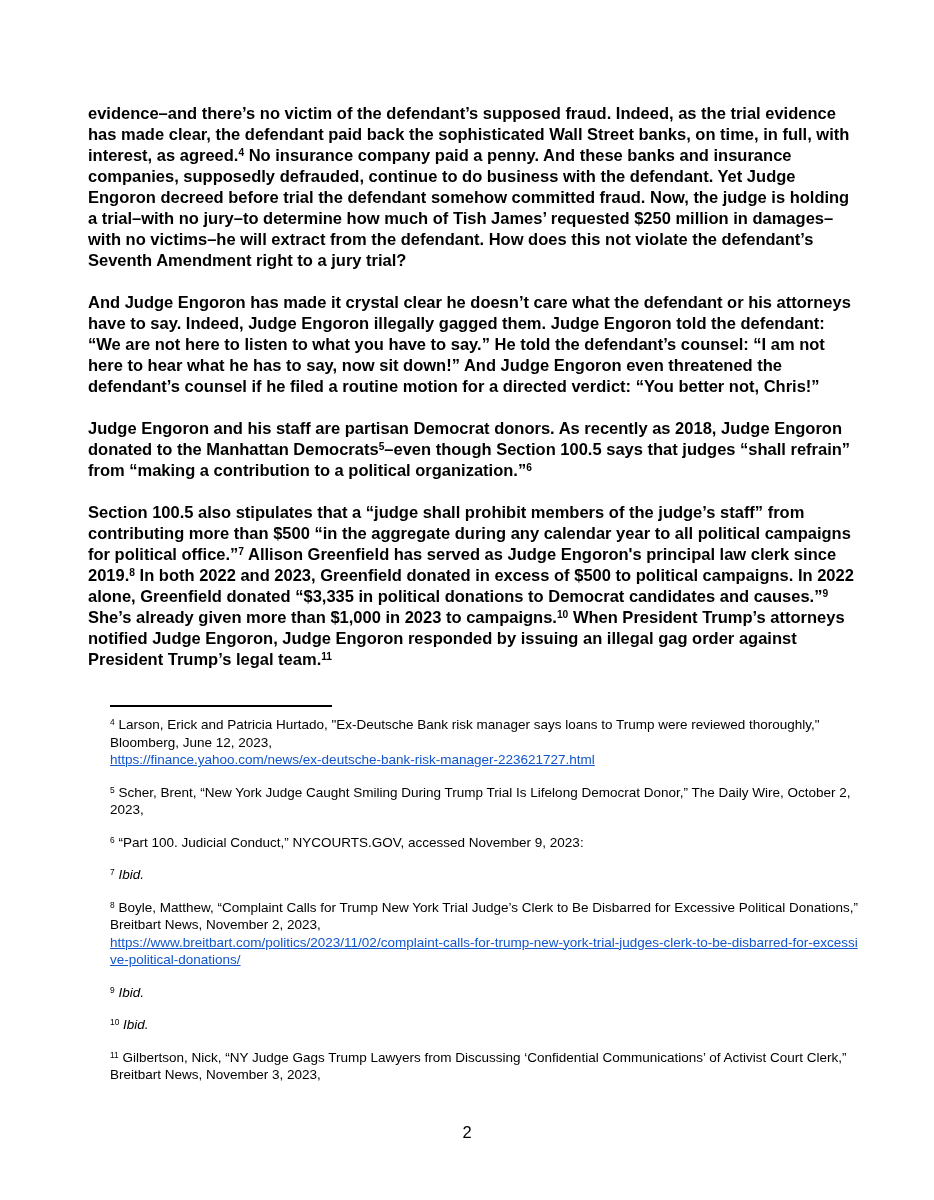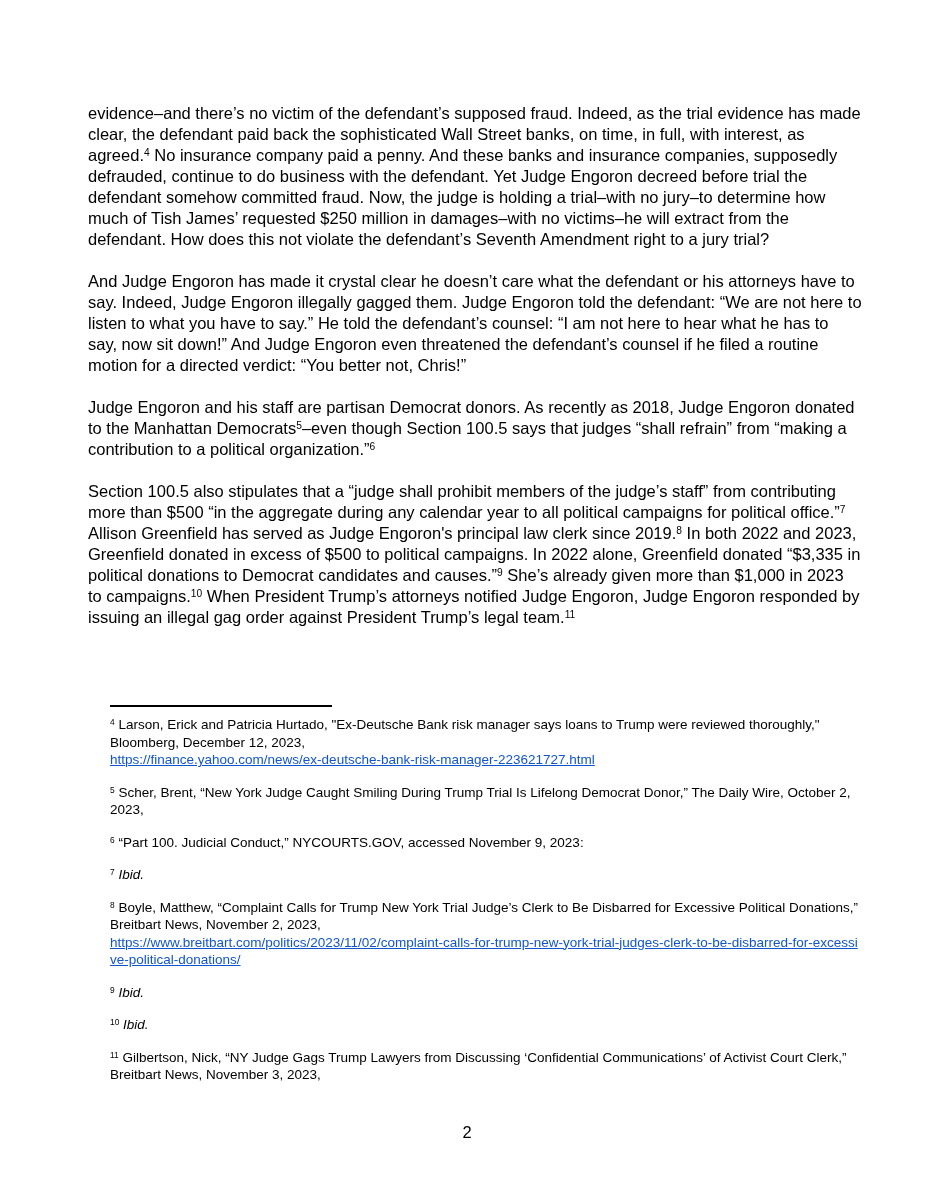--- a/index.html
+++ b/index.html
@@ -13,21 +13,21 @@
     color: #000000;
   }
   .body-text {
     position: absolute;
     left: 88px;
     top: 103px;
     width: 774px;
     font-size: 16.5px;
     line-height: 21px;
   }
-  .paragraph { margin: 0 0 21px 0; }
+  .paragraph { margin: 0 0 21px 0; font-weight: bold; }
   sup.sup {
     font-size: 0.62em;
     line-height: 0;
     vertical-align: baseline;
     position: relative;
     top: -0.45em;
   }
   .footnote-area {
     position: absolute;
     left: 110px;
@@ -67,21 +67,21 @@
   <div class="body-text">
       <div class="paragraph"><span>evidence–and there’s no victim of the defendant’s supposed fraud. Indeed, as the trial evidence has made clear, the defendant paid back the sophisticated Wall Street banks, on time, in full, with interest, as agreed.</span><sup class="sup">4</sup><span> No insurance company paid a penny. And these banks and insurance companies, supposedly defrauded, continue to do business with the defendant. Yet Judge Engoron decreed before trial the defendant somehow committed fraud. Now, the judge is holding a trial–with no jury–to determine how much of Tish James’ requested $250 million in damages–with no victims–he will extract from the defendant. How does this not violate the defendant’s Seventh Amendment right to a jury trial?</span></div>
       <div class="paragraph"><span>And Judge Engoron has made it crystal clear he doesn’t care what the defendant or his attorneys have to say. Indeed, Judge Engoron illegally gagged them. Judge Engoron told the defendant: “We are not here to listen to what you have to say.” He told the defendant’s counsel: “I am not here to hear what he has to say, now sit down!” And Judge Engoron even threatened the defendant’s counsel if he filed a routine motion for a directed verdict: “You better not, Chris!”</span></div>
       <div class="paragraph"><span>Judge Engoron and his staff are partisan Democrat donors. As recently as 2018, Judge Engoron donated to the Manhattan Democrats</span><sup class="sup">5</sup><span>–even though Section 100.5 says that judges “shall refrain” from “making a contribution to a political organization.”</span><sup class="sup">6</sup></div>
       <div class="paragraph"><span>Section 100.5 also stipulates that a “judge shall prohibit members of the judge’s staff” from contributing more than $500 “in the aggregate during any calendar year to all political campaigns for political office.”</span><sup class="sup">7</sup><span> Allison Greenfield has served as Judge Engoron's principal law clerk since 2019.</span><sup class="sup">8</sup><span> In both 2022 and 2023, Greenfield donated in excess of $500 to political campaigns. In 2022 alone, Greenfield donated “$3,335 in political donations to Democrat candidates and causes.”</span><sup class="sup">9</sup><span> She’s already given more than $1,000 in 2023 to campaigns.</span><sup class="sup">10</sup><span> When President Trump’s attorneys notified Judge Engoron, Judge Engoron responded by issuing an illegal gag order against President Trump’s legal team.</span><sup class="sup">11</sup></div>
     </div>
 
   <div class="footnote-area">
     <div class="fn-separator"></div>
     <div>
-        <div class="footnote"><sup class="sup">4</sup> <span>Larson, Erick and Patricia Hurtado, "Ex-Deutsche Bank risk manager says loans to Trump were reviewed thoroughly," Bloomberg, December 12, 2023,</span><br><a>https://finance.yahoo.com/news/ex-deutsche-bank-risk-manager-223621727.html</a></div>
+        <div class="footnote"><sup class="sup">4</sup> <span>Larson, Erick and Patricia Hurtado, "Ex-Deutsche Bank risk manager says loans to Trump were reviewed thoroughly," Bloomberg, June 12, 2023,</span><br><a>https://finance.yahoo.com/news/ex-deutsche-bank-risk-manager-223621727.html</a></div>
         <div class="footnote"><sup class="sup">5</sup> <span>Scher, Brent, “New York Judge Caught Smiling During Trump Trial Is Lifelong Democrat Donor,” The Daily Wire, October 2, 2023,</span><br></div>
         <div class="footnote"><sup class="sup">6</sup> <span>“Part 100. Judicial Conduct,” NYCOURTS.GOV, accessed November 9, 2023:</span><br></div>
         <div class="footnote"><sup class="sup">7</sup> <em>Ibid.</em></div>
         <div class="footnote"><sup class="sup">8</sup> <span>Boyle, Matthew, “Complaint Calls for Trump New York Trial Judge’s Clerk to Be Disbarred for Excessive Political Donations,” Breitbart News, November 2, 2023,</span><br><a>https://www.breitbart.com/politics/2023/11/02/complaint-calls-for-trump-new-york-trial-judges-clerk-to-be-disbarred-for-excessive-political-donations/</a></div>
         <div class="footnote"><sup class="sup">9</sup> <em>Ibid.</em></div>
         <div class="footnote"><sup class="sup">10</sup> <em>Ibid.</em></div>
         <div class="footnote"><sup class="sup">11</sup> <span>Gilbertson, Nick, “NY Judge Gags Trump Lawyers from Discussing ‘Confidential Communications’ of Activist Court Clerk,” Breitbart News, November 3, 2023,</span></div>
       </div>
   </div>
 

